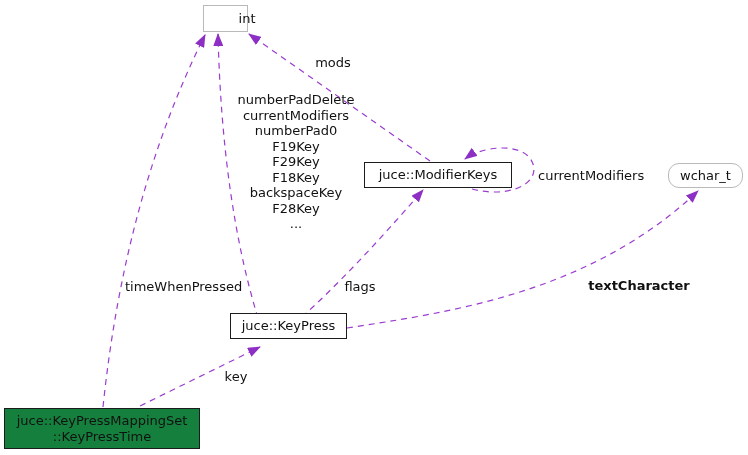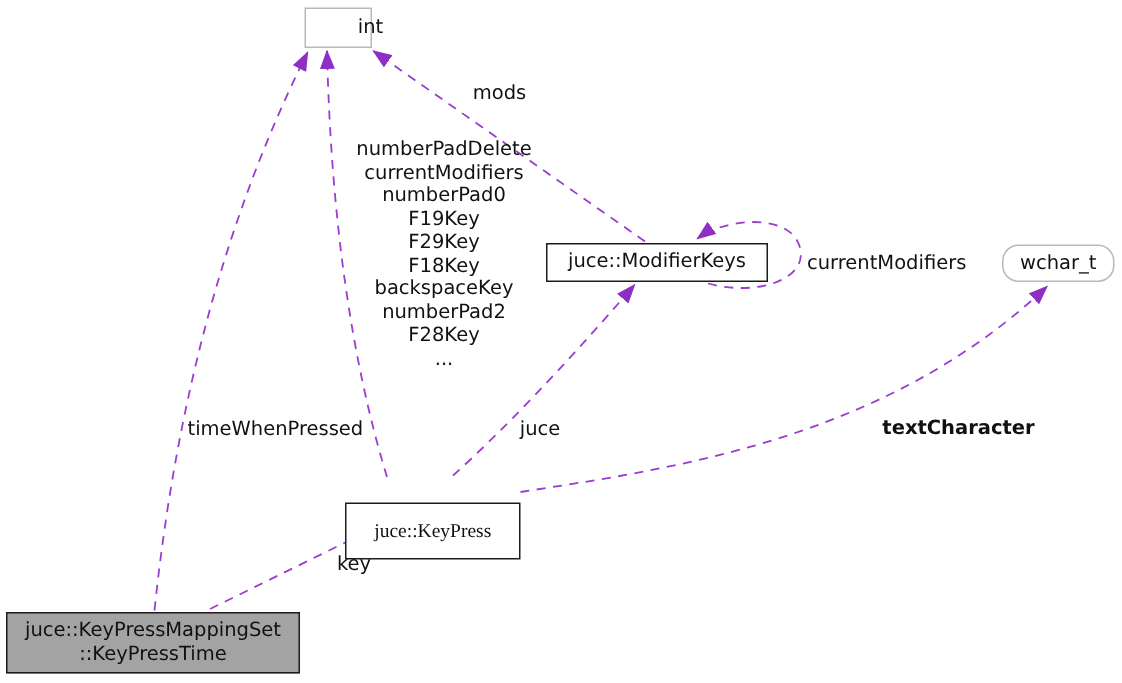--- a/index.html
+++ b/index.html
@@ -16,21 +16,21 @@
     display:flex;align-items:center;justify-content:center;
     background:#ffffff;
     border:1px solid #b9b9b9;
     font-size:13px;color:#111;
     text-align:center;
     box-sizing:border-box;
     white-space:pre-line;
     line-height:16px;
   }
   .node.linked{border:1px solid #1c1c1c;}
-  .node.highlight{background:#a3a3a3;border:1px solid #1c1c1c;}
+  .node.highlight{background:#15803d;border:1px solid #1c1c1c;}
   .edge-label{
     position:absolute;
     font-size:13px;color:#111;
     white-space:nowrap;
     line-height:15px;
   }
   .center{transform:translateX(-50%);}
   .label-stack{
     position:absolute;
     font-size:13px;color:#111;
@@ -61,43 +61,42 @@
       <path d="M140,406 L260,347" marker-end="url(#arrow)"></path>
     </g>
   </svg>
 
   <div class="node" style="left:203px;top:5px;width:44px;height:27px;padding-left:43px;">int</div>
 
   <div class="node linked" style="left:364px;top:162px;width:148px;height:26px;">juce::ModifierKeys</div>
 
   <div class="node" style="left:668px;top:163px;width:75px;height:25px;border-radius:11px;">wchar_t</div>
 
-  <div class="node linked" style="left:230px;top:335px;width:117px;height:38px;font-family:Liberation Serif, serif;">juce::KeyPress</div>
+  <div class="node linked" style="left:230px;top:313px;width:117px;height:26px;">juce::KeyPress</div>
 
   <div class="node highlight" style="left:4px;top:408px;width:196px;height:41px;">juce::KeyPressMappingSet
 ::KeyPressTime</div>
 
   <div class="edge-label center" style="left:333px;top:55px;">mods</div>
 
   <div class="label-stack" style="left:296px;top:92px;">
     <span>numberPadDelete</span>
     <span>currentModifiers</span>
     <span>numberPad0</span>
     <span>F19Key</span>
     <span>F29Key</span>
     <span>F18Key</span>
     <span>backspaceKey</span>
-    <span>numberPad2</span>
     <span>F28Key</span>
     <span>...</span>
   </div>
 
   <div class="edge-label" style="left:538px;top:168px;">currentModifiers</div>
 
   <div class="edge-label" style="left:125px;top:279px;">timeWhenPressed</div>
 
-  <div class="edge-label center" style="left:360px;top:279px;">juce</div>
+  <div class="edge-label center" style="left:360px;top:279px;">flags</div>
 
   <div class="edge-label center" style="left:639px;top:278px;font-weight:bold;">textCharacter</div>
 
   <div class="edge-label center" style="left:236px;top:369px;">key</div>
 
 </div>
 
 </body></html>

